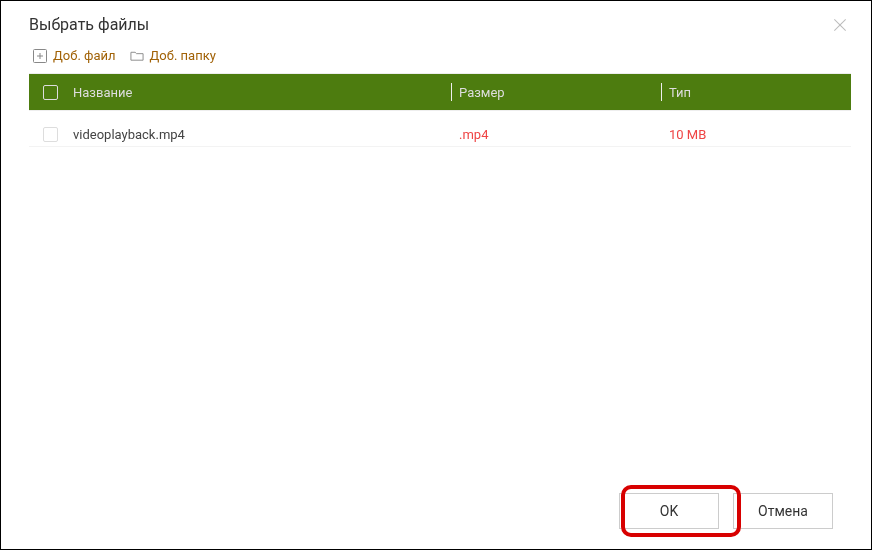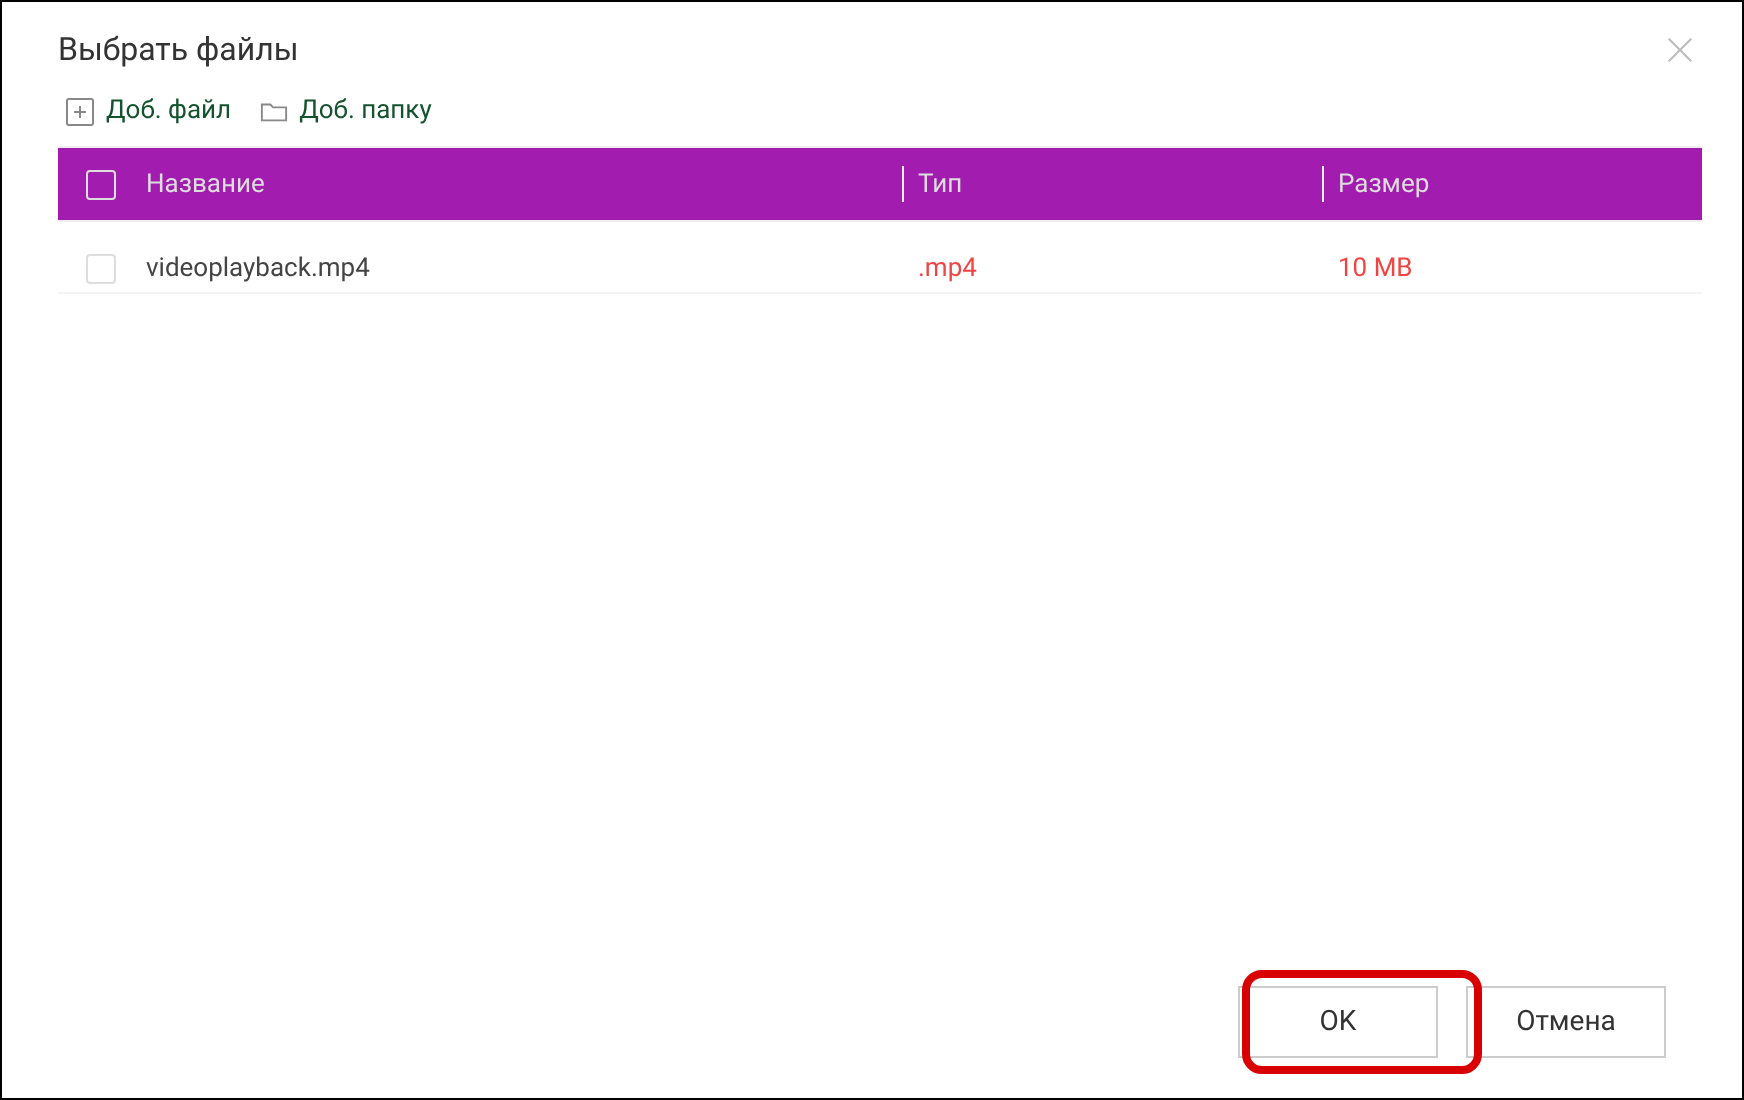--- a/index.html
+++ b/index.html
@@ -40,21 +40,21 @@
     }
     .close-icon::before { transform: translate(-50%,-50%) rotate(45deg); }
     .close-icon::after  { transform: translate(-50%,-50%) rotate(-45deg); }
 
     .toolbar {
       display: flex;
       align-items: center;
       gap: 14px;
       padding: 0 28px 10px 32px;
       font-size: 13px;
-      color: #14532d;
+      color: #a16207;
     }
     .toolbar .tool {
       display: flex;
       align-items: center;
       gap: 6px;
       cursor: pointer;
     }
     .icon-box {
       width: 14px; height: 14px;
       display: inline-flex;
@@ -68,21 +68,21 @@
       overflow: hidden;
     }
     .table-header, .table-row {
       display: grid;
       grid-template-columns: 36px 1fr 210px 190px;
       align-items: center;
       font-size: 13px;
     }
     .table-header {
       color: #ddd;
-      background: #a21caf;
+      background: #4d7c0f;
       border-top: 1px solid #eee;
       border-bottom: 1px solid #eee;
       height: 38px;
       position: relative;
     }
     .table-header .col { padding: 0 8px; position: relative; }
     .table-header .col.type::before,
     .table-header .col.size::before {
       content:'';
       position:absolute; left:0; top:50%;
@@ -161,22 +161,22 @@
       <span>Доб. папку</span>
     </div>
   </div>
 
   <div class="table-wrapper">
     <div class="table-header">
       <div class="col">
           <div class="chk"></div>
         </div>
       <div class="col">Название</div>
+      <div class="col size">Размер</div>
       <div class="col type">Тип</div>
-      <div class="col size">Размер</div>
     </div>
     <div id="rows">
         <div class="table-row">
           <div class="cell">
             <div class="chk"></div>
           </div>
           <div class="cell">videoplayback.mp4</div>
           <div class="cell type">.mp4</div>
           <div class="cell size">10 MB</div>
         </div>

